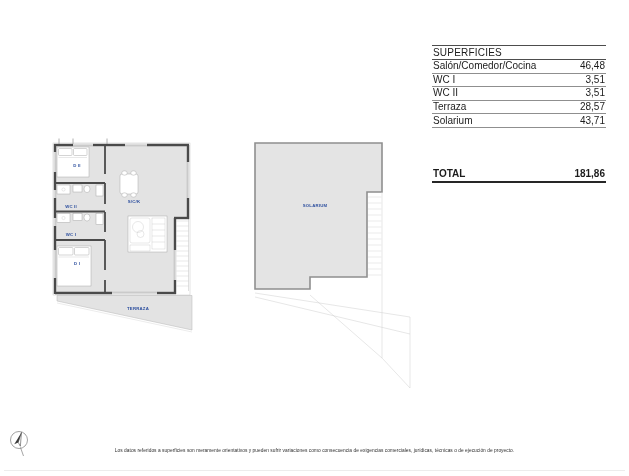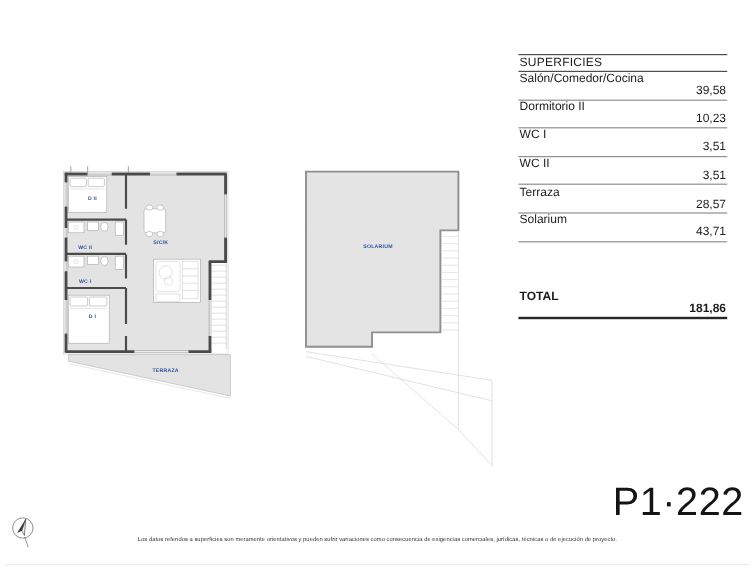--- a/index.html
+++ b/index.html
@@ -6,21 +6,21 @@
   body{width:629px;height:476px;background:#ffffff;position:relative;overflow:hidden;
        font-family:"Liberation Sans",sans-serif;}
   .page{position:absolute;inset:0;padding-left:28px;}
 
   
   .sup-table{position:absolute;left:432px;top:45px;width:174px;
              border-top:1.2px solid #4d4d4d;font-size:10px;color:#1c1c1c;}
   .sup-header{padding:1.6px 1px 1.4px;line-height:10px;border-bottom:1.2px solid #4d4d4d;
               letter-spacing:0.2px;}
   .sup-row{display:flex;justify-content:space-between;padding:1.3px 1px;line-height:10px;
-           border-bottom:1px solid #8f8f8f;flex-direction:column;}
+           border-bottom:1px solid #8f8f8f;}
   .sup-row .val{text-align:right;}
   .sup-row.total{font-weight:bold;border-bottom:2.4px solid #262626;margin-top:40px;}
 
   
   .floor-plan{position:absolute;left:37px;top:130px;width:160px;height:205px;}
   .roof-plan{position:absolute;left:248px;top:130px;width:167px;height:260px;}
   .plan-label{font-family:"Liberation Sans",sans-serif;font-size:4.3px;font-weight:bold;
               fill:#2d4f9e;letter-spacing:0.2px;text-anchor:middle;}
 
   
@@ -34,25 +34,21 @@
 </head>
 <body>
 
 <div class="page">
 
   <div class="sup-table">
     <div class="sup-header">SUPERFICIES</div>
 
     <div class="sup-row">
       <span class="lab">Salón/Comedor/Cocina</span>
-      <span class="val">39,58</span>
-    </div>
-    <div class="sup-row">
-      <span class="lab">Dormitorio II</span>
-      <span class="val">10,23</span>
+      <span class="val">46,48</span>
     </div>
     <div class="sup-row">
       <span class="lab">WC I</span>
       <span class="val">3,51</span>
     </div>
     <div class="sup-row">
       <span class="lab">WC II</span>
       <span class="val">3,51</span>
     </div>
     <div class="sup-row">
@@ -220,21 +216,20 @@
       <line x1="134" y1="62" x2="134" y2="228"></line>
       <line x1="7" y1="163" x2="162" y2="187"></line>
       <line x1="7" y1="167" x2="162" y2="204"></line>
       <line x1="62" y1="165" x2="134" y2="228"></line>
       <line x1="162" y1="187" x2="162" y2="258"></line>
       <line x1="134" y1="228" x2="162" y2="258"></line>
     </g>
     <text class="plan-label" x="67" y="77">SOLARIUM</text>
   </svg>
 
-  <div class="plan-code">P1·222</div>
 
   <svg class="compass" viewBox="0 0 30 34">
     <circle cx="15" cy="13" r="8.5" fill="none" stroke="#8a8a8a" stroke-width="0.8"></circle>
     <g transform="rotate(18 15 13)">
       <polygon points="15,5 11.8,18.5 15,15.5" fill="#3a3a3a"></polygon>
       <polygon points="15,5 18.2,18.5 15,15.5" fill="none" stroke="#3a3a3a" stroke-width="0.5"></polygon>
     </g>
     <line x1="16.5" y1="20.5" x2="19.5" y2="29" stroke="#6a6a6a" stroke-width="0.6"></line>
   </svg>
 

